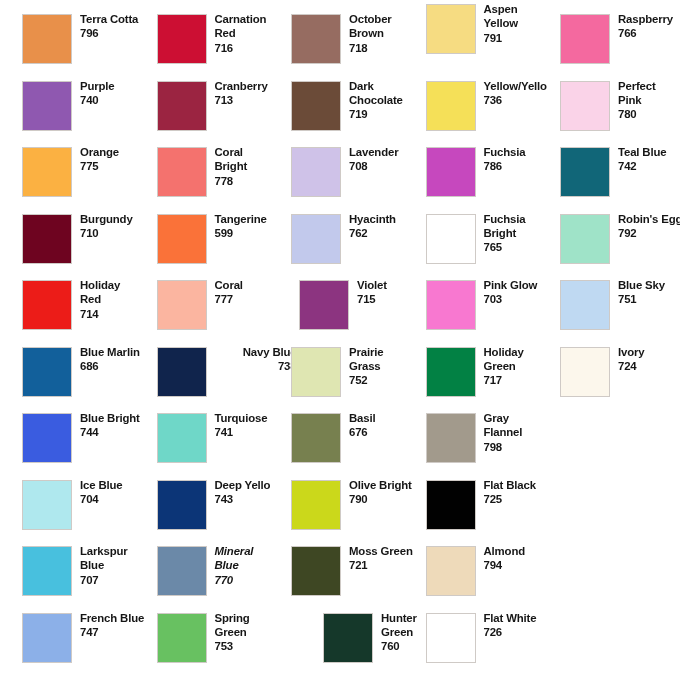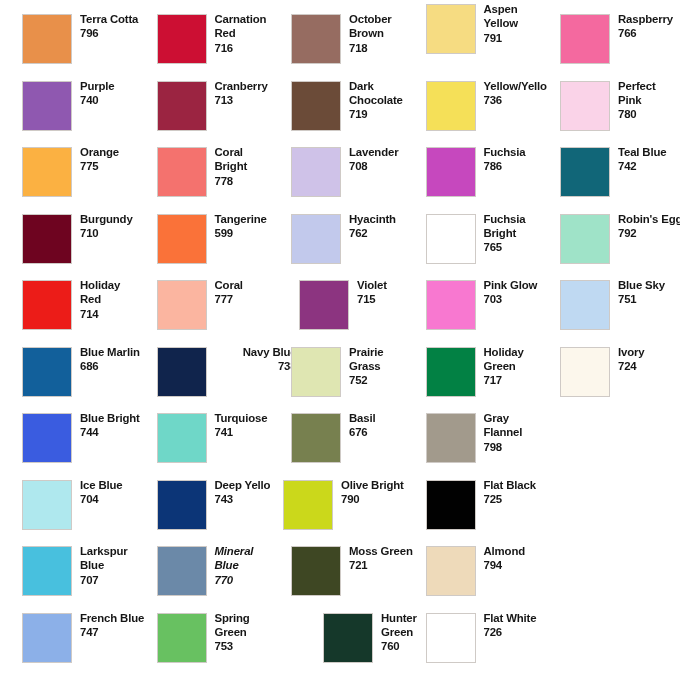--- a/index.html
+++ b/index.html
@@ -321,21 +321,21 @@
         <span class="swatch-code">704</span>
       </div>
     </div>
     <div class="swatch-cell" style="left: 156.5px; top: 479.5px;">
       <div class="swatch-chip" style="background: rgb(12, 53, 119); border-color: rgb(207, 202, 198);"></div>
       <div class="swatch-text">
         <span class="swatch-name">Deep Yello</span>
         <span class="swatch-code">743</span>
       </div>
     </div>
-    <div class="swatch-cell" style="left: 283px; top: 479.5px;">
+    <div class="swatch-cell" style="left: 291px; top: 479.5px;">
       <div class="swatch-chip" style="background: rgb(203, 216, 27); border-color: rgb(207, 202, 198);"></div>
       <div class="swatch-text nowrap-overflow">
         <span class="swatch-name">Olive Bright</span>
         <span class="swatch-code">790</span>
       </div>
     </div>
     <div class="swatch-cell" style="left: 425.5px; top: 479.5px;">
       <div class="swatch-chip" style="background: rgb(1, 1, 1); border-color: rgb(207, 202, 198);"></div>
       <div class="swatch-text">
         <span class="swatch-name">Flat Black</span>

